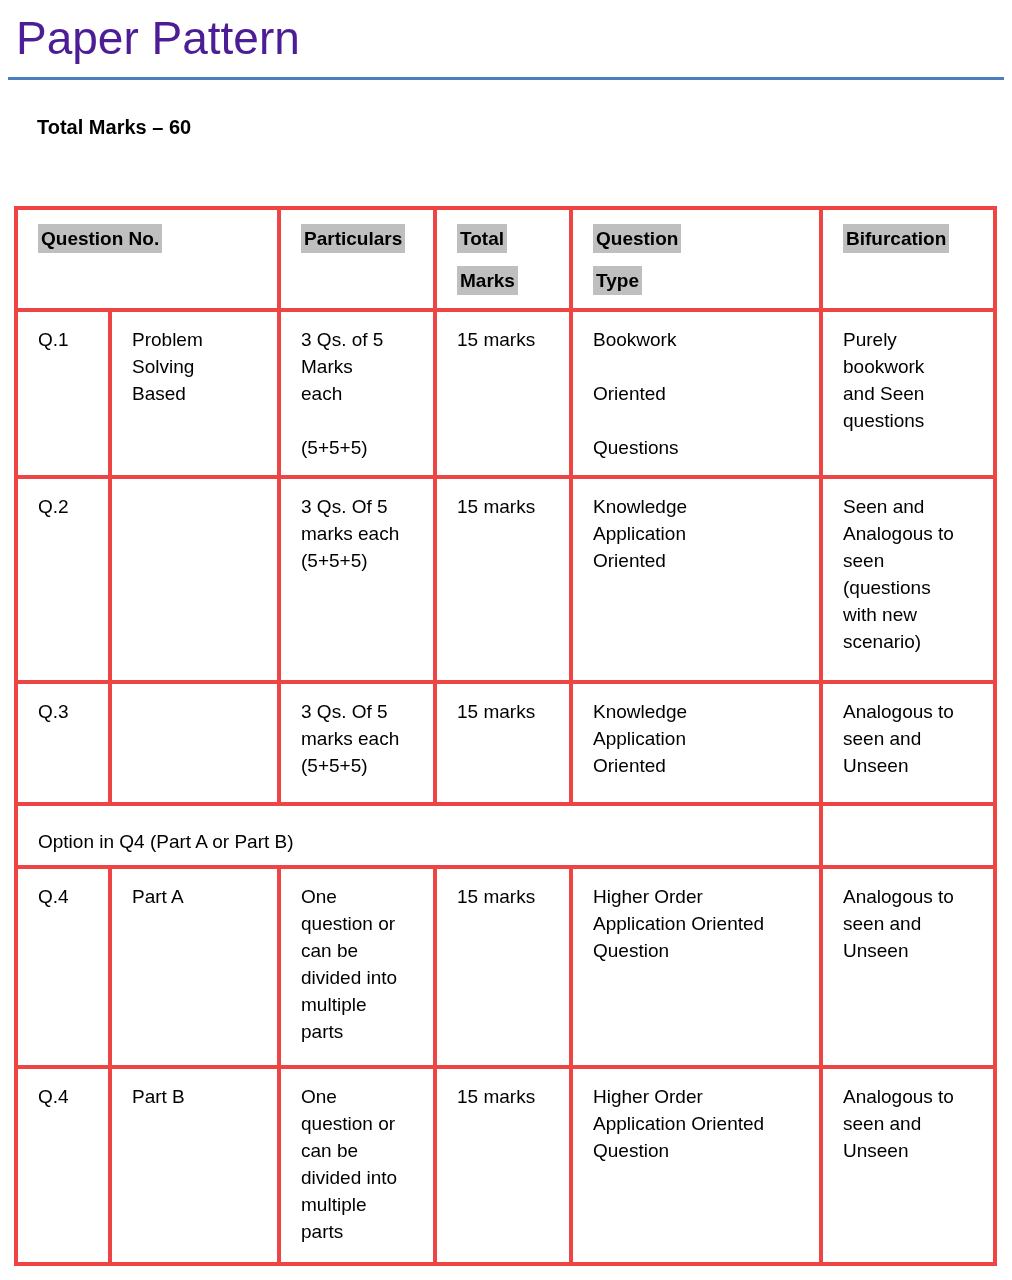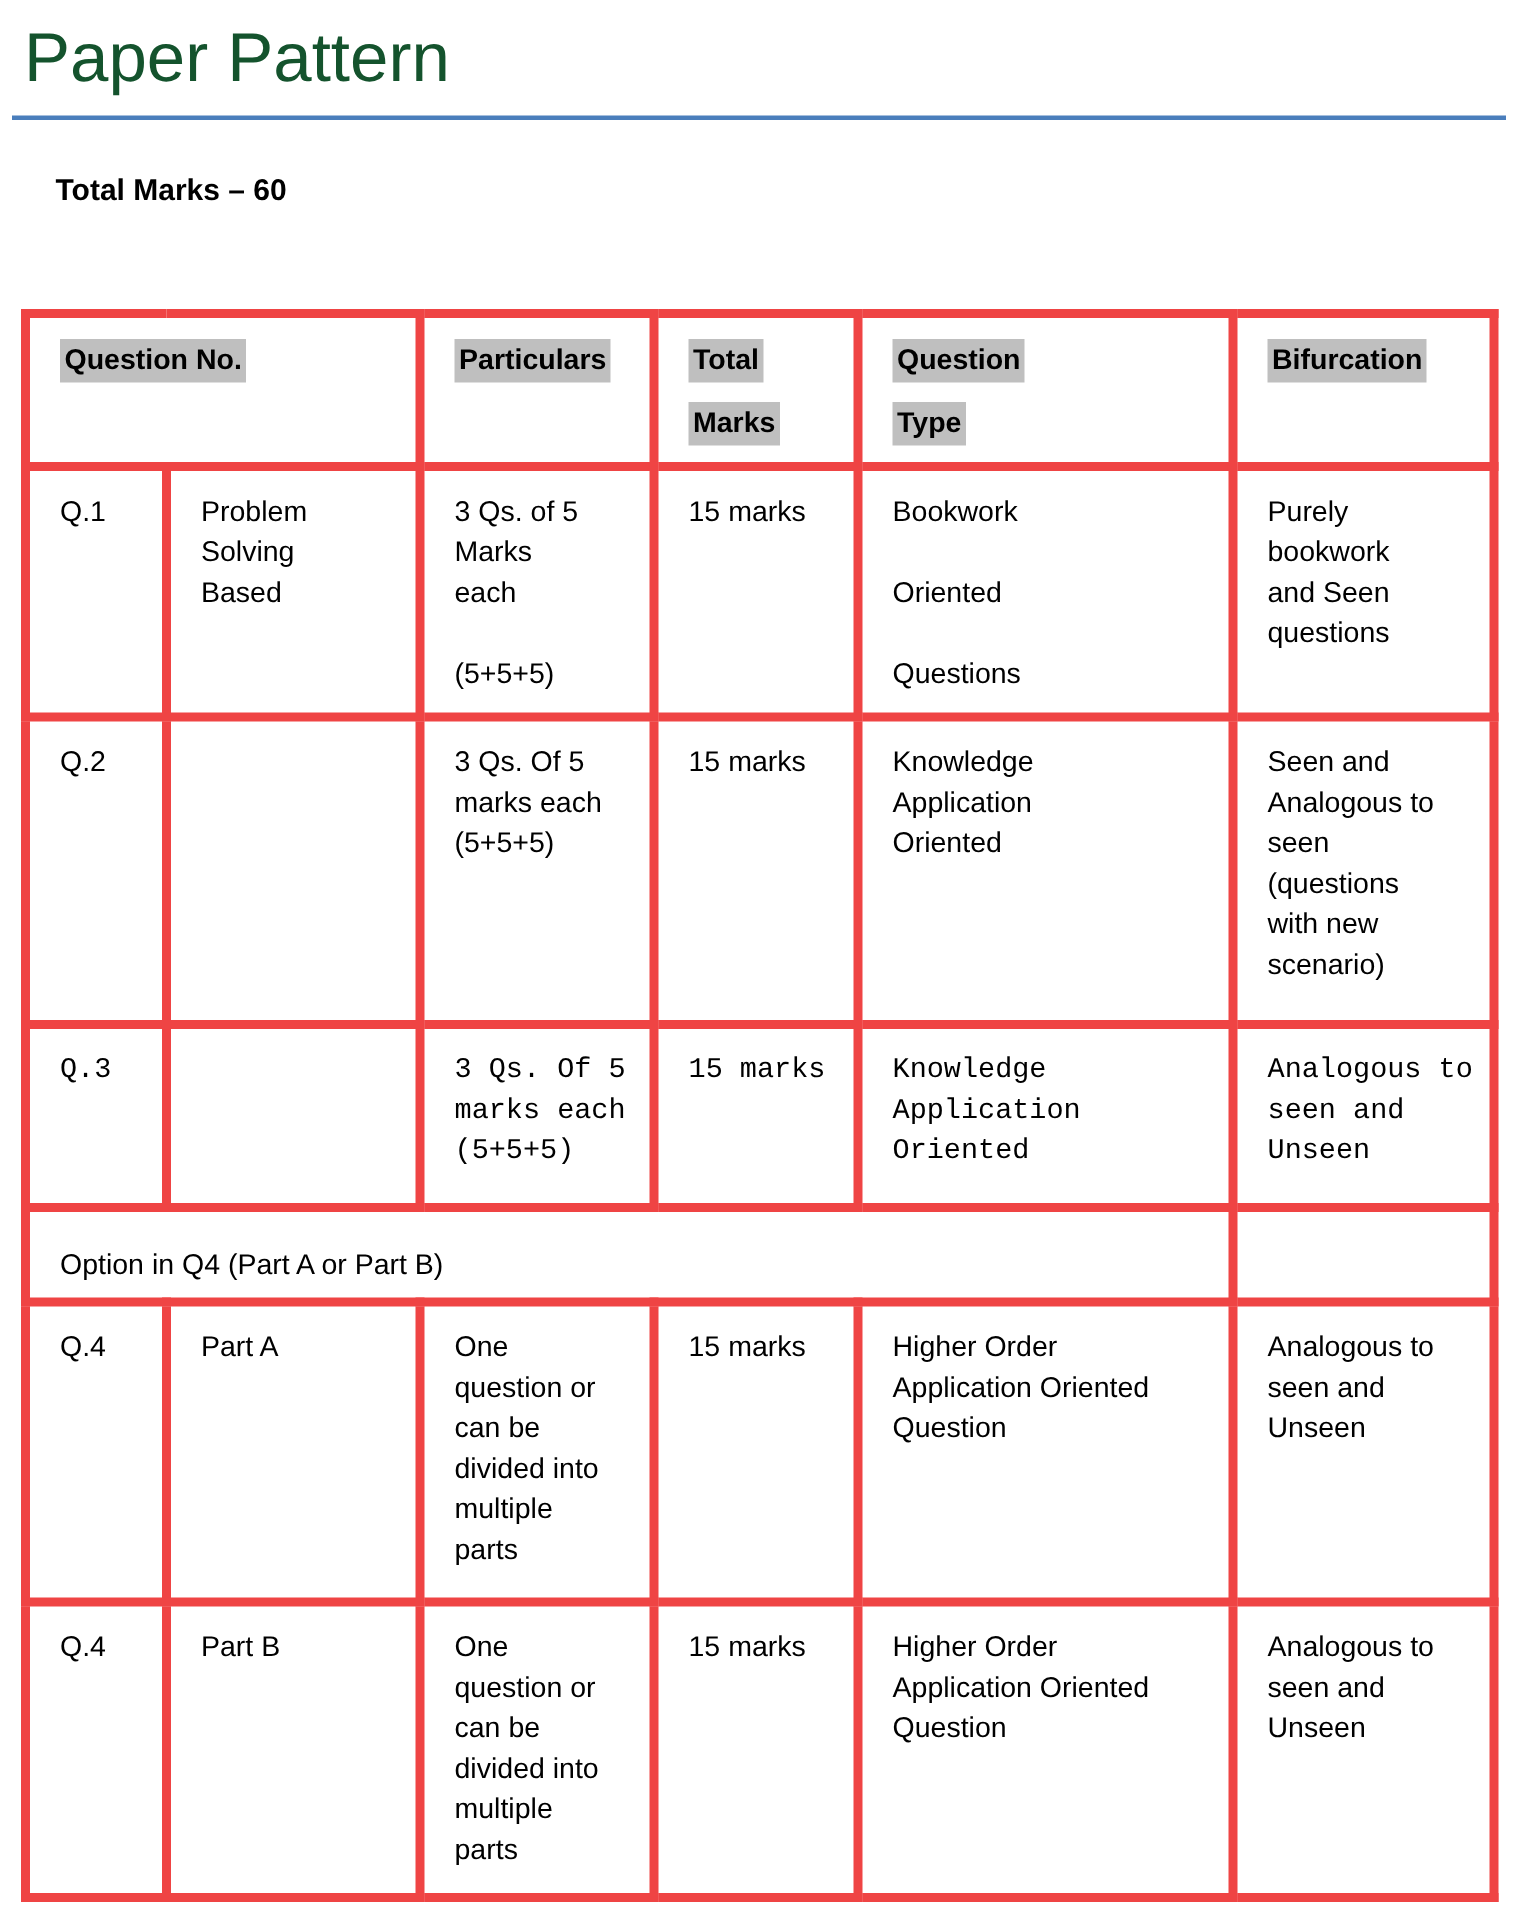--- a/index.html
+++ b/index.html
@@ -13,21 +13,21 @@
     overflow: hidden;
   }
   .title {
     position: absolute;
     left: 16px;
     top: 8px;
     margin: 0;
     font-size: 46px;
     line-height: 60px;
     font-weight: 300;
-    color: #14532d;
+    color: #4c1d95;
     font-family: "Liberation Sans", sans-serif;
   }
   .title-rule {
     position: absolute;
     left: 8px;
     top: 77px;
     width: 996px;
     height: 3px;
     background: #4a7ebc;
   }
@@ -45,21 +45,21 @@
   }
   table.paper-table {
     position: absolute;
     left: 14px;
     top: 206px;
     width: 979px;
     border-collapse: collapse;
     table-layout: fixed;
   }
   .paper-table td, .paper-table th {
-    border: 6px solid #ef4444;
+    border: 4px solid #ef4444;
     vertical-align: top;
     text-align: left;
     padding: 14px 8px 8px 20px;
     font-size: 19px;
     line-height: 27px;
     white-space: pre-line;
     overflow: hidden;
   }
   .paper-table th {
     font-weight: bold;
@@ -67,21 +67,21 @@
   }
   .hl {
     background: #bfbfbf;
     padding: 1px 3px;
     display: inline-block;
   }
   .hline + .hline { margin-top: 13px; }
   tr.r-head  { height: 102px; }
   tr.r-q1    { height: 167px; border-radius: 18px; }
   tr.r-q2    { height: 205px; border-radius: 30px; }
-  tr.r-q3    { height: 122px; font-family: Liberation Mono, monospace; }
+  tr.r-q3    { height: 122px; }
   tr.r-opt   { height: 63px;  }
   tr.r-q4a   { height: 200px; }
   tr.r-q4b   { height: 197px; }
   td.opt-cell { padding-top: 22px; }
 </style>
 </head>
 <body>
 
 <h1 class="title">Paper Pattern</h1>
 <div class="title-rule"></div>

